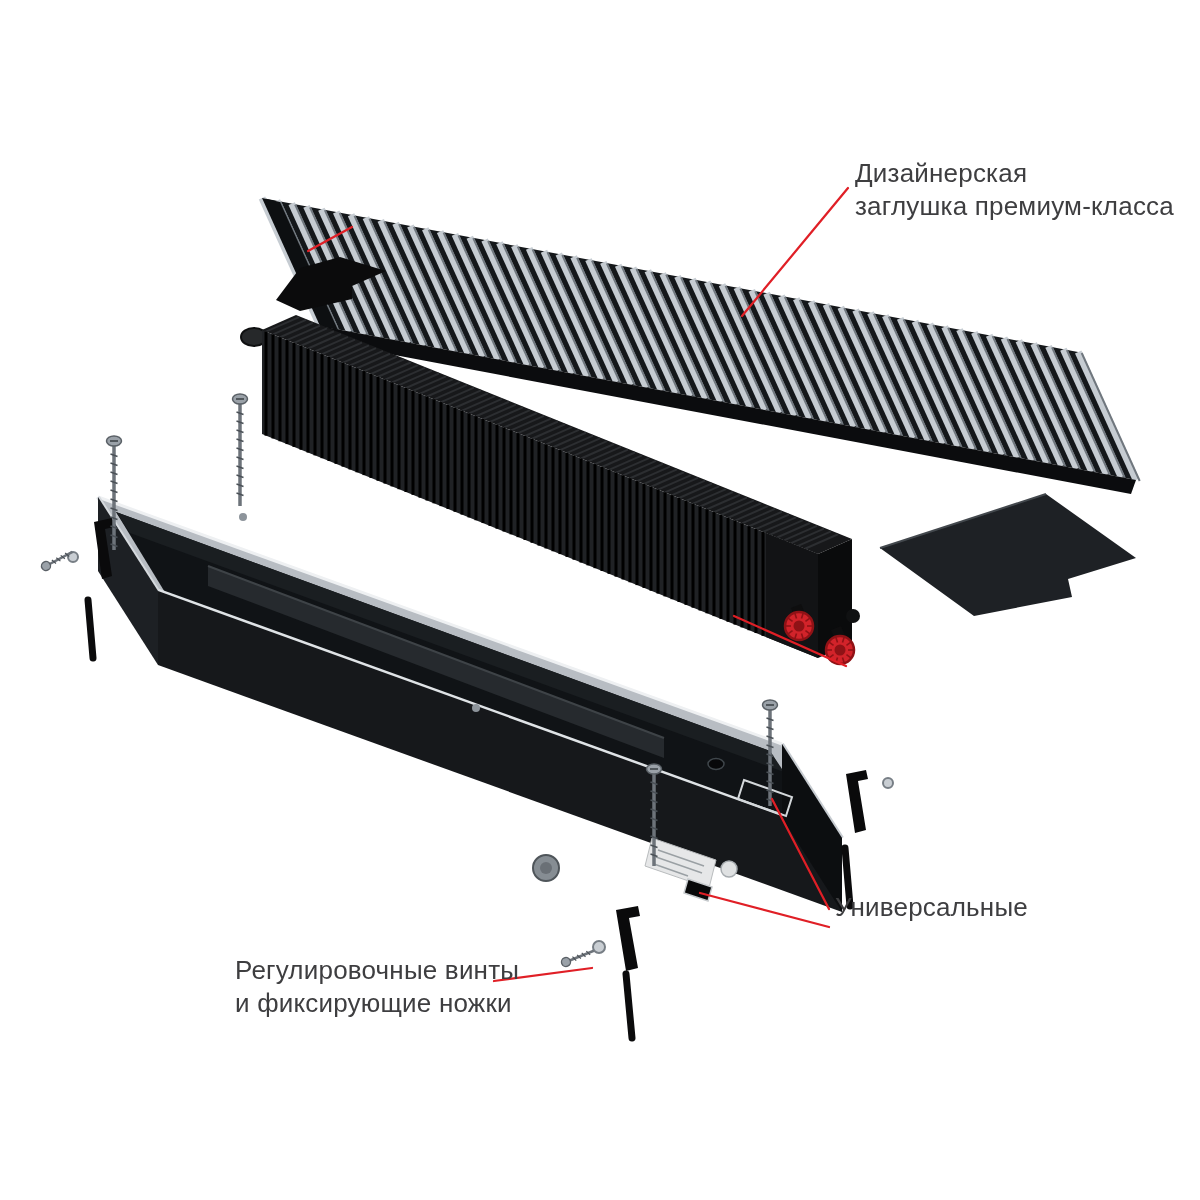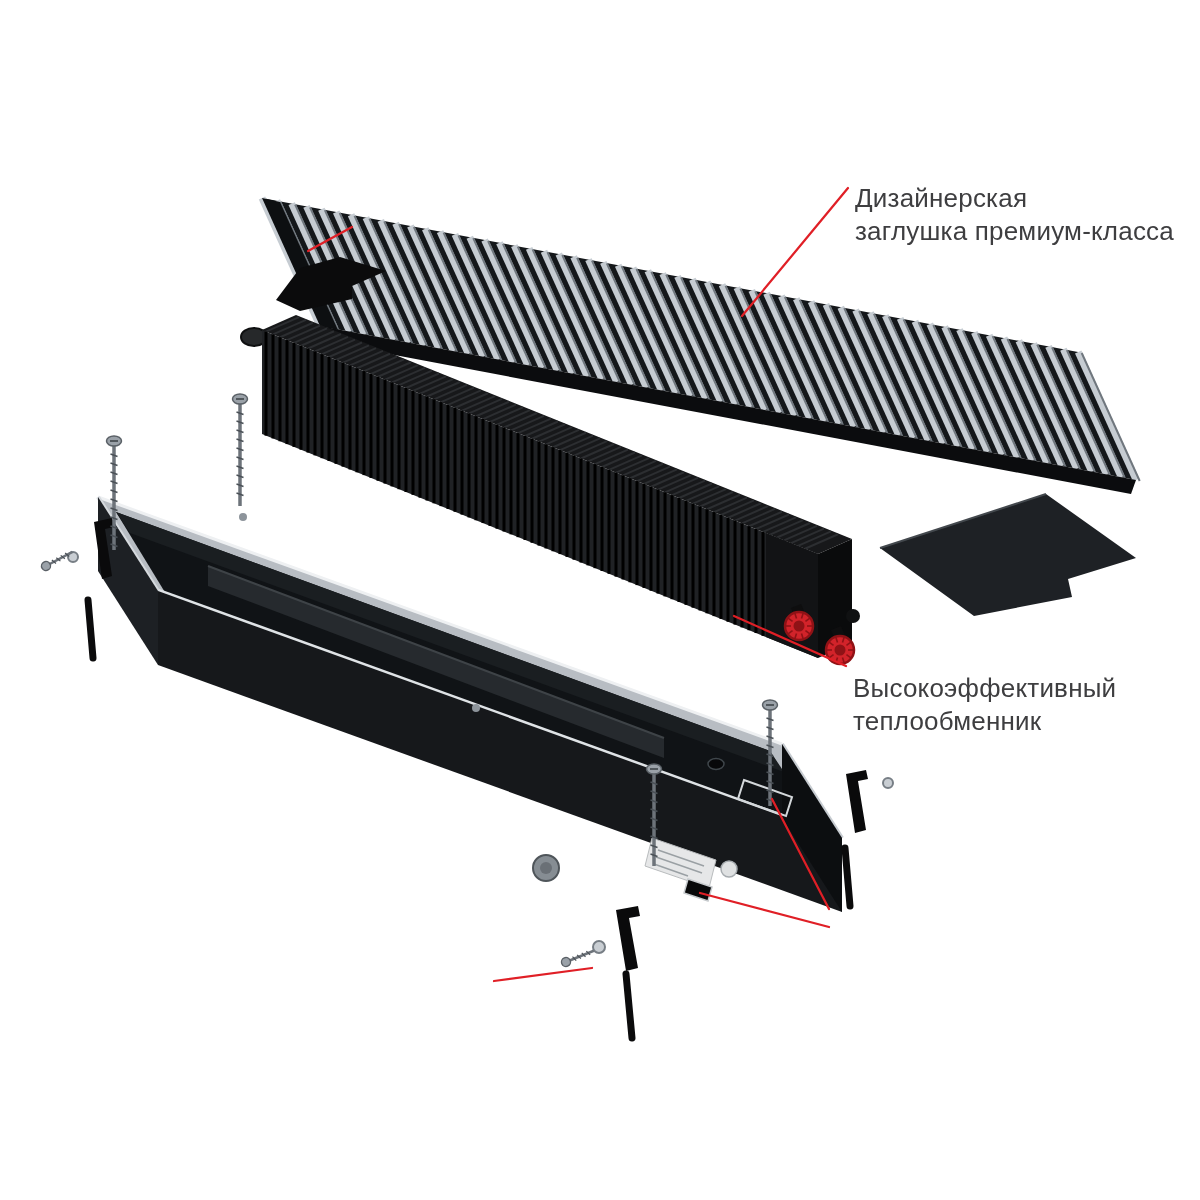--- a/index.html
+++ b/index.html
@@ -3,21 +3,21 @@
 <meta charset="utf-8">
 <style>
   html,body{margin:0;padding:0;background:#ffffff;}
   .stage{
     position:relative;width:1200px;height:1200px;background:#ffffff;
     font-family:"Liberation Sans",sans-serif;overflow:hidden;
   }
   .stage svg{position:absolute;left:0;top:0;}
   .callout-label{
     position:absolute;font-size:26px;line-height:33px;
-    color:var(--text,#3e3e40);white-space:nowrap;letter-spacing:.2px;margin-top:25px;
+    color:var(--text,#3e3e40);white-space:nowrap;letter-spacing:.2px;
   }
   .callout-label span{display:block;}
   .callout{stroke:var(--callout,#e01f26);stroke-width:2.25;fill:none;stroke-linecap:round;}
 </style>
 </head>
 <body>
 
 <div class="stage">
 
 <svg width="1200" height="1200" viewBox="0 0 1200 1200">
@@ -475,20 +475,21 @@
     <line class="callout" x1="829" y1="909" x2="772" y2="799"></line>
     <line class="callout" x1="829" y1="927" x2="700" y2="893"></line>
     <line class="callout" x1="494" y1="981" x2="592" y2="968"></line>
   </g>
 </svg>
 
   <div class="callout-label" style="left:855px;top:157px">
     <span>Дизайнерская</span>
     <span>заглушка премиум-класса</span>
   </div>
-  <div class="callout-label" style="left:853px;top:647px">
-    <span>Высокоэффективный</span>
-    <span>теплообменник</span>
+  <div class="callout-label" style="left:835px;top:891px">
+    <span>Универсальные</span>
   </div>
-  <div class="callout-label" style="left:835px;top:891px">
+  <div class="callout-label" style="left:235px;top:954px">
+    <span>Регулировочные винты</span>
+    <span>и фиксирующие ножки</span>
   </div>
 
 </div>
 
 </body></html>

